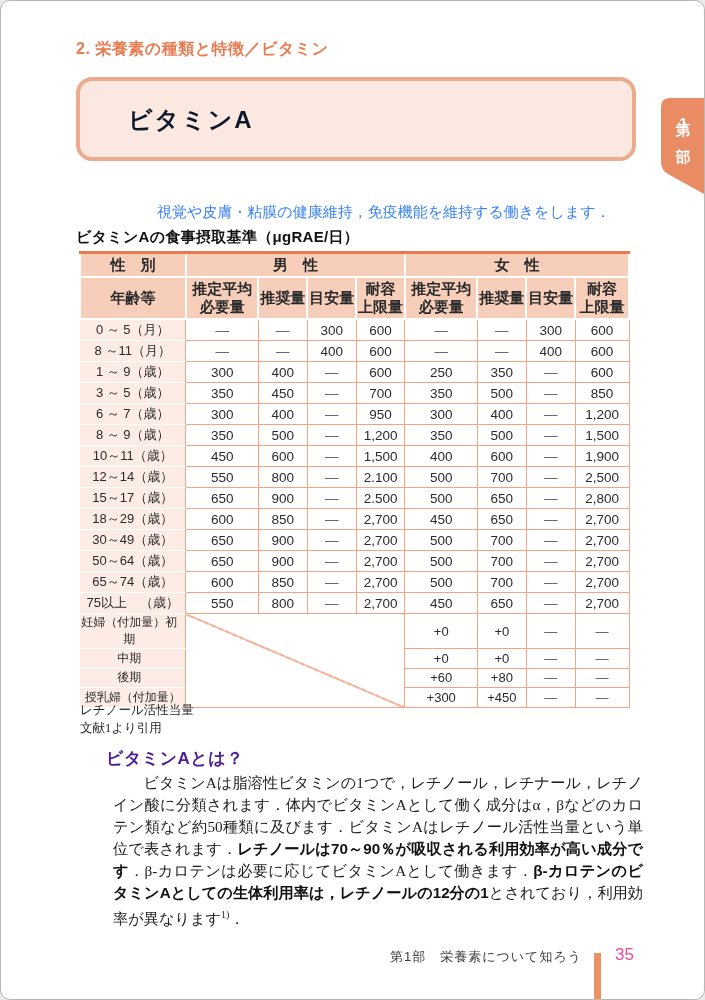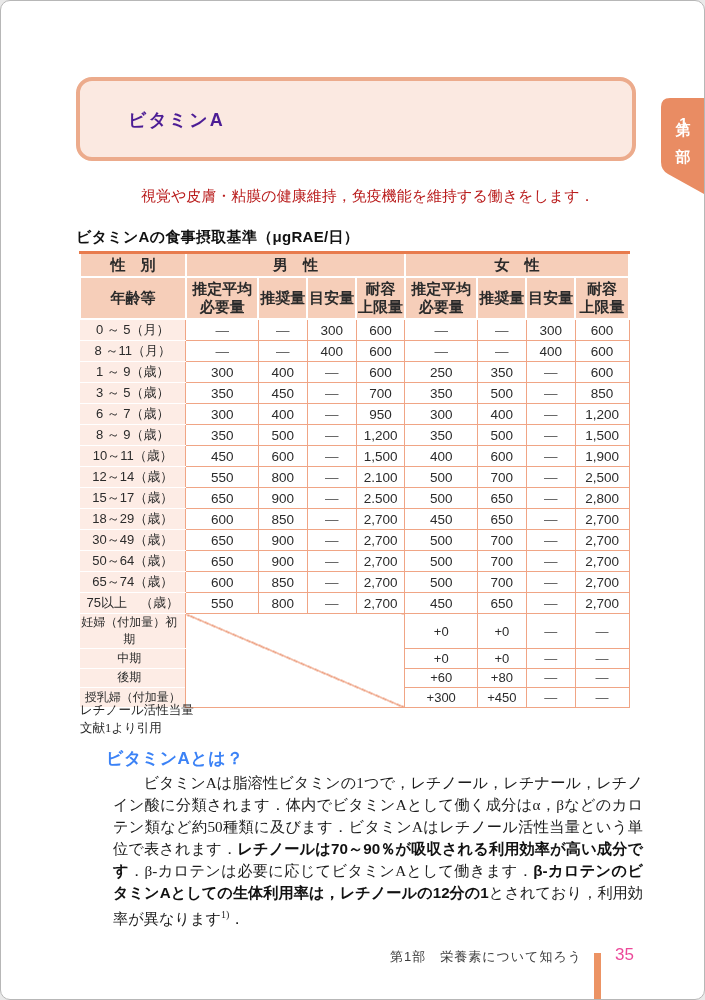--- a/index.html
+++ b/index.html
@@ -14,32 +14,32 @@
     position:absolute; left:75px; top:38px;
     font-size:16px; font-weight:bold; color:#e87a50; letter-spacing:.5px;
   }
   .title-box{
     position:absolute; left:75px; top:76px; width:560px; height:84px;
     box-sizing:border-box; background:#fbe9e1;
     border:4px solid #ecab8c; border-radius:16px;
   }
   .title-box h1{
     margin:0; padding:0 0 0 48px; line-height:78px;
-    font-size:18px; font-weight:bold; color:#4c1d95; letter-spacing:2px;
+    font-size:24px; font-weight:bold; color:#0f172a; letter-spacing:2px;
   }
   .side-tab{position:absolute; right:0; top:97px; width:43px; height:96px;}
   .side-tab svg{position:absolute; left:0; top:0;}
   .side-tab .tab-label{
     position:absolute; left:12px; top:12px;
     writing-mode:vertical-rl; text-orientation:upright;
     color:#fff; font-size:15px; font-weight:bold; letter-spacing:4px;
   }
   .intro{
-    position:absolute; left:140px; top:186px; margin:0;
-    font-family:"Liberation Serif", serif; font-size:15px; color:#b91c1c;
+    position:absolute; left:140px; top:186px; margin:16px;
+    font-family:"Liberation Serif", serif; font-size:15px; color:#3b82f6;
   }
   
   .table-title{
     position:absolute; left:75px; top:227px;
     font-size:15px; font-weight:bold; color:#111; letter-spacing:.3px;
   }
   table.nutri{
     position:absolute; left:78px; top:250px; width:551px;
     border-collapse:collapse; table-layout:fixed;
     border-top:3px solid #e87b4d;
@@ -68,21 +68,21 @@
       transparent calc(50% - .8px), #eda183 calc(50% - .8px),
       #eda183 calc(50% + .8px), transparent calc(50% + .8px));
   }
   .table-notes{
     position:absolute; left:79px; top:701px;
     font-family:"Liberation Serif", serif; font-size:12.5px; line-height:1.4; color:#1f1f1f;
   }
   
   .article-heading{
     position:absolute; left:105px; top:746px;
-    font-size:17px; font-weight:bold; color:#3b82f6; letter-spacing:.5px;text-align:right;
+    font-size:17px; font-weight:bold; color:#4c1d95; letter-spacing:.5px;text-align:right;
   }
   .article-body{
     position:absolute; left:112px; top:771px; width:530px; margin:0;
     font-family:"Liberation Serif", serif; font-size:15.2px; line-height:22px;
     text-align:justify; text-indent:2em; color:#1c1c1c;
   }
   .article-body b{font-family:"Liberation Sans", sans-serif; font-weight:bold; color:#111;}
   .article-body sup{font-size:10px;}
   
   .footer-left{
@@ -95,20 +95,21 @@
   .page-number{
     position:absolute; left:614px; top:944px;
     font-size:17px; color:#ec4899;
   }
 </style>
 </head>
 <body>
 
 <div class="page">
 
+  <div class="section-header">2. 栄養素の種類と特徴／ビタミン</div>
 
   <div class="title-box">
     <h1>ビタミンA</h1>
   </div>
 
   <div class="side-tab">
     <svg width="43" height="96" viewBox="0 0 43 96">
       <path d="M9,0 H43 V96 L7,76 Q0,72 0,64 V9 Q0,0 9,0 Z" fill="#e98c63"></path>
     </svg>
     <span class="tab-label">第1部</span>

